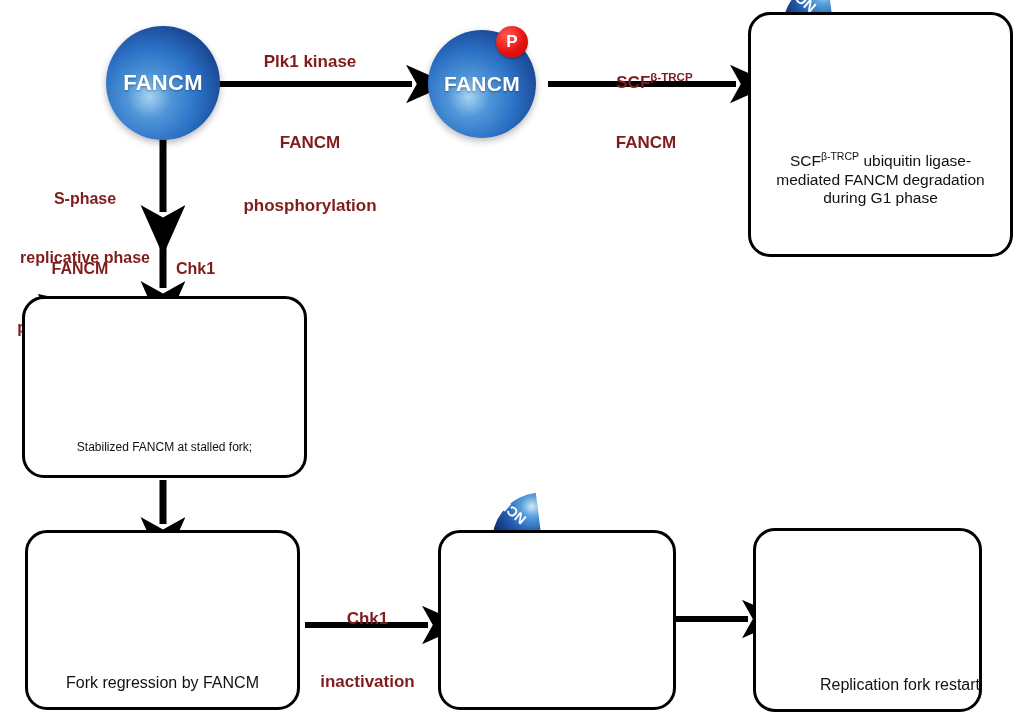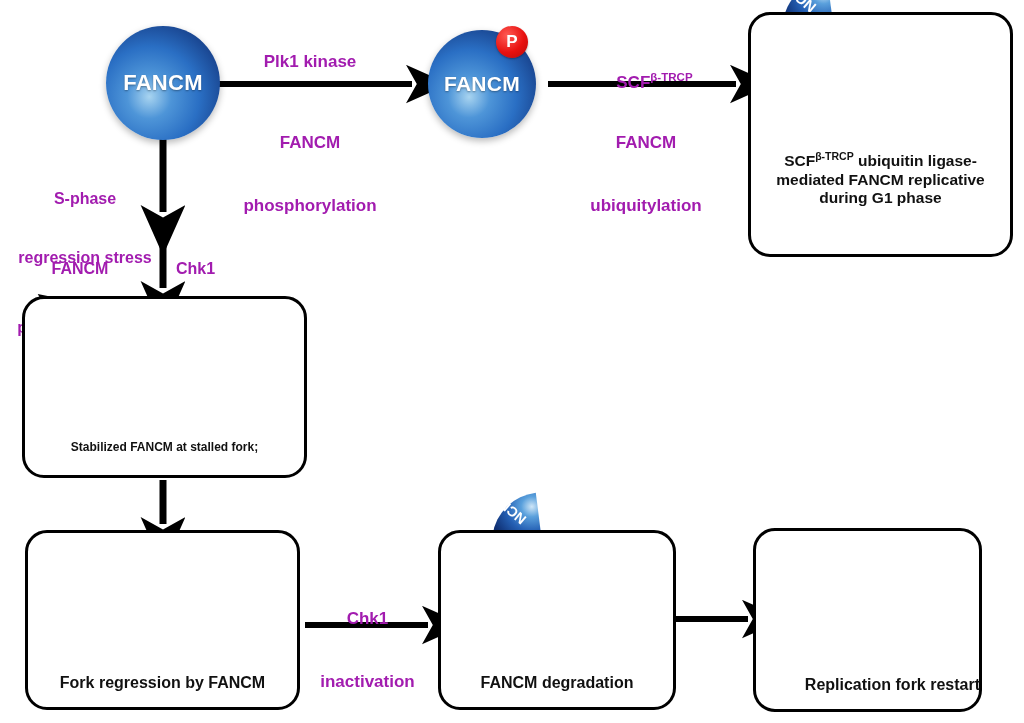--- a/index.html
+++ b/index.html
@@ -1,24 +1,24 @@
 <!DOCTYPE html>
 <html><head>
 <meta charset="utf-8">
 <style>
   html,body{margin:0;padding:0;background:#ffffff;}
   body{width:1024px;height:723px;position:relative;overflow:hidden;
        font-family:"Liberation Sans",sans-serif;color:#000;}
   .stage{position:absolute;left:0;top:0;width:1024px;height:723px;}
   .node{position:absolute;}
   .lbl{position:absolute;font-weight:bold;text-align:center;line-height:1.22;
-       color:#a21caf;white-space:pre;}
+       color:#7f1d1d;white-space:pre;}
   .box{position:absolute;border:3px solid #000;border-radius:22px;background:#fff;
        box-sizing:border-box;}
-  .boxcap{position:absolute;width:100%;text-align:center;font-weight:bold;
+  .boxcap{position:absolute;width:100%;text-align:center;font-weight:normal;
           color:#111;line-height:1.2;}
   .sphere{position:absolute;border-radius:50%;}
   .sphere .txt{position:absolute;left:0;right:0;top:50%;transform:translateY(-50%);
       text-align:center;color:#fff;font-weight:bold;letter-spacing:.3px;
       text-shadow:0 1px 2px rgba(0,0,0,.35);}
   .pbadge{position:absolute;border-radius:50%;background:
       radial-gradient(circle at 35% 30%, #ff5b55 0%, #e8110f 55%, #b60b0a 100%);
       color:#fff;font-weight:bold;display:flex;align-items:center;
       justify-content:center;box-shadow:0 1px 2px rgba(0,0,0,.35);}
   svg{position:absolute;left:0;top:0;overflow:visible;}
@@ -224,55 +224,53 @@
   <div class="lbl" style="left:230px;top:92px;width:160px;font-size:17px;">
     <div>FANCM</div>
     <div>phosphorylation</div>
   </div>
 
   <div class="lbl" style="left:575px;top:52px;width:140px;font-size:17px;">
     <span>SCF</span><sup>β-TRCP</sup>
   </div>
   <div class="lbl" style="left:566px;top:92px;width:160px;font-size:17px;">
     <div>FANCM</div>
-    <div>ubiquitylation</div>
   </div>
 
   <div class="lbl" style="left:10px;top:150px;width:150px;font-size:16px;">
     <div>S-phase</div>
-    <div>regression stress</div>
+    <div>replicative phase</div>
   </div>
 
   <div class="lbl" style="left:5px;top:220px;width:150px;font-size:16px;">
     <div>FANCM</div>
     <div>phosphorylation</div>
   </div>
 
   <div class="lbl" style="left:176px;top:220px;width:90px;font-size:16px;text-align:left;">
     <div>Chk1</div>
     <div>kinase</div>
   </div>
 
   <div class="lbl" style="left:300px;top:568px;width:135px;font-size:17px;">
     <div>Chk1</div>
     <div>inactivation</div>
   </div>
 
   <div class="box" style="left:748px;top:12px;width:265px;height:245px;"></div>
   <div class="boxcap" style="left:752px;top:152px;width:257px;font-size:15.5px;">
     <div><span>SCF</span><sup>β-TRCP</sup><span>  ubiquitin ligase-</span></div>
-    <div>mediated FANCM replicative</div>
+    <div>mediated FANCM degradation</div>
     <div>during G1 phase</div>
   </div>
 
   <div class="box" style="left:22px;top:296px;width:285px;height:182px;"></div>
   <div class="boxcap" style="left:24px;top:440px;width:281px;font-size:12px;">Stabilized FANCM at stalled fork;</div>
 
   <div class="box" style="left:25px;top:530px;width:275px;height:180px;"></div>
   <div class="boxcap" style="left:27px;top:673px;width:271px;font-size:16px;">Fork regression by FANCM</div>
 
   <div class="box" style="left:438px;top:530px;width:238px;height:180px;"></div>
-  <div class="boxcap" style="left:440px;top:673px;width:234px;font-size:16px;">FANCM degradation</div>
 
   <div class="box" style="left:753px;top:528px;width:229px;height:184px;"></div>
   <div class="boxcap" style="left:755px;top:675px;width:225px;font-size:16px;text-align:right;">Replication fork restart</div>
 
 </div>
 
 </body></html>

